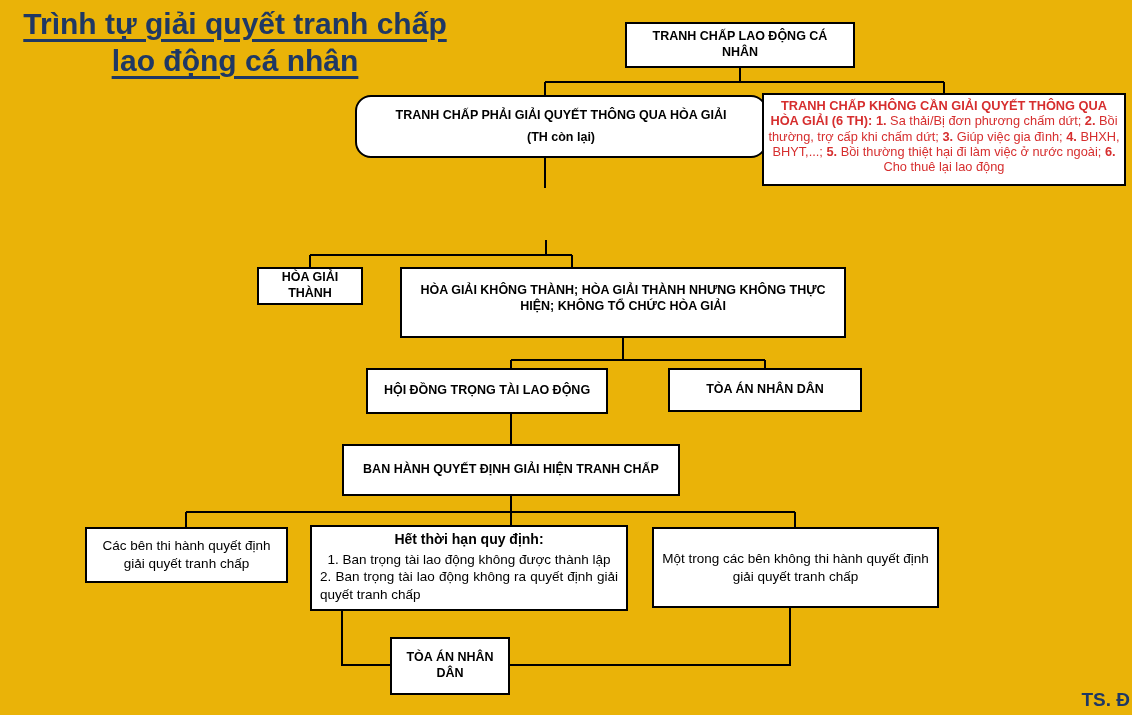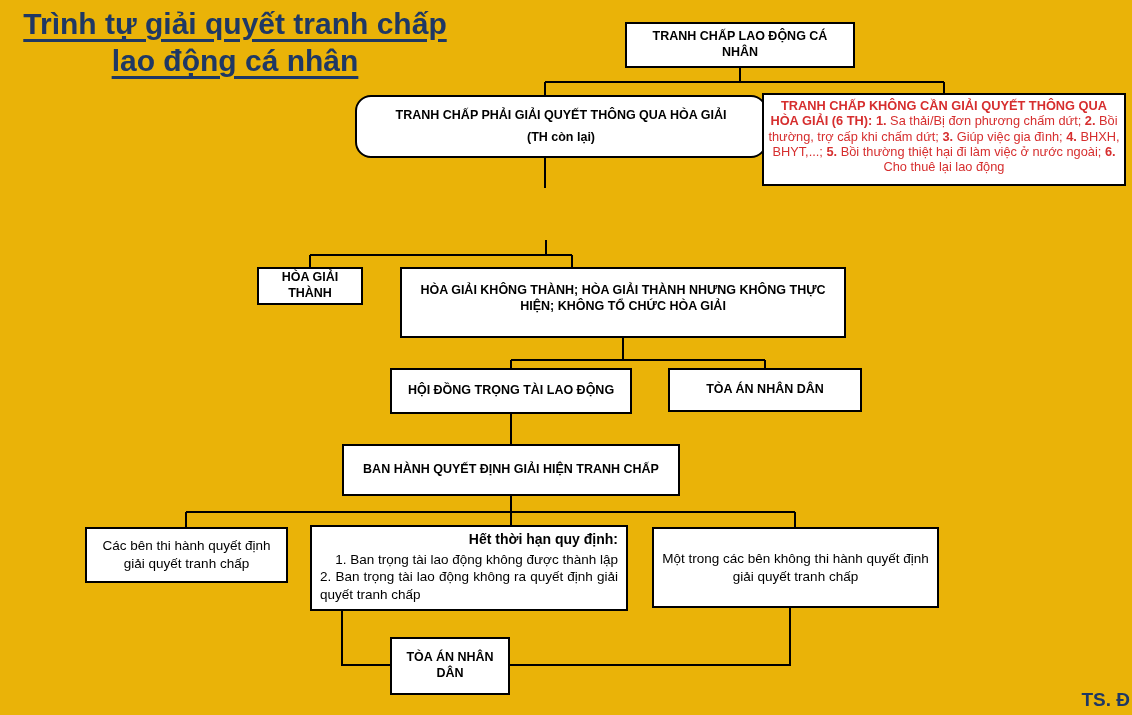--- a/index.html
+++ b/index.html
@@ -24,21 +24,21 @@
     text-decoration:underline;text-decoration-thickness:3px;text-underline-offset:5px;
     display:inline-block;padding-bottom:2px;
   }
   .red-box{
     color:#d62e2e;font-weight:normal;font-size:12.8px;line-height:1.2;
     justify-content:flex-start;padding:3px 4px;
   }
   .red-box .b{font-weight:bold;}
   .top-align{justify-content:flex-start;padding-top:14px;}
   .plain{font-weight:normal;font-size:13.5px;line-height:1.3;}
-  .deadline{font-weight:normal;font-size:13.5px;align-items:flex-end;justify-content:flex-start;text-align:left;padding:4px 8px;}
+  .deadline{font-weight:normal;font-size:13.5px;align-items:center;justify-content:flex-start;text-align:left;padding:4px 8px;}
   .deadline .hd{font-weight:bold;text-align:center;font-size:14px;margin-bottom:2px;}
   .deadline .item{text-align:justify;line-height:1.3;}
   .footer{
     position:absolute;right:2px;bottom:4px;z-index:1;
     color:#1f3864;font-weight:bold;font-size:19px;
   }
 </style>
 </head>
 <body>
 
@@ -85,21 +85,21 @@
 
 
   <div class="node" style="left:257px;top:267px;width:106px;height:38px;padding:1px 4px;">
     <div>HÒA GIẢI THÀNH</div>
   </div>
 
   <div class="node top-align" style="left:400px;top:267px;width:446px;height:71px;">
     <div>HÒA GIẢI KHÔNG THÀNH; HÒA GIẢI THÀNH NHƯNG KHÔNG THỰC HIỆN; KHÔNG TỔ CHỨC HÒA GIẢI</div>
   </div>
 
-  <div class="node" style="left:390px;top:368px;width:242px;height:46px;">
+  <div class="node" style="left:366px;top:368px;width:242px;height:46px;">
     <div>HỘI ĐỒNG TRỌNG TÀI LAO ĐỘNG</div>
   </div>
 
   <div class="node" style="left:668px;top:368px;width:194px;height:44px;">
     <div>TÒA ÁN NHÂN DÂN</div>
   </div>
 
   <div class="node" style="left:342px;top:444px;width:338px;height:52px;">
     <div>BAN HÀNH QUYẾT ĐỊNH GIẢI HIỆN TRANH CHẤP</div>
   </div>

